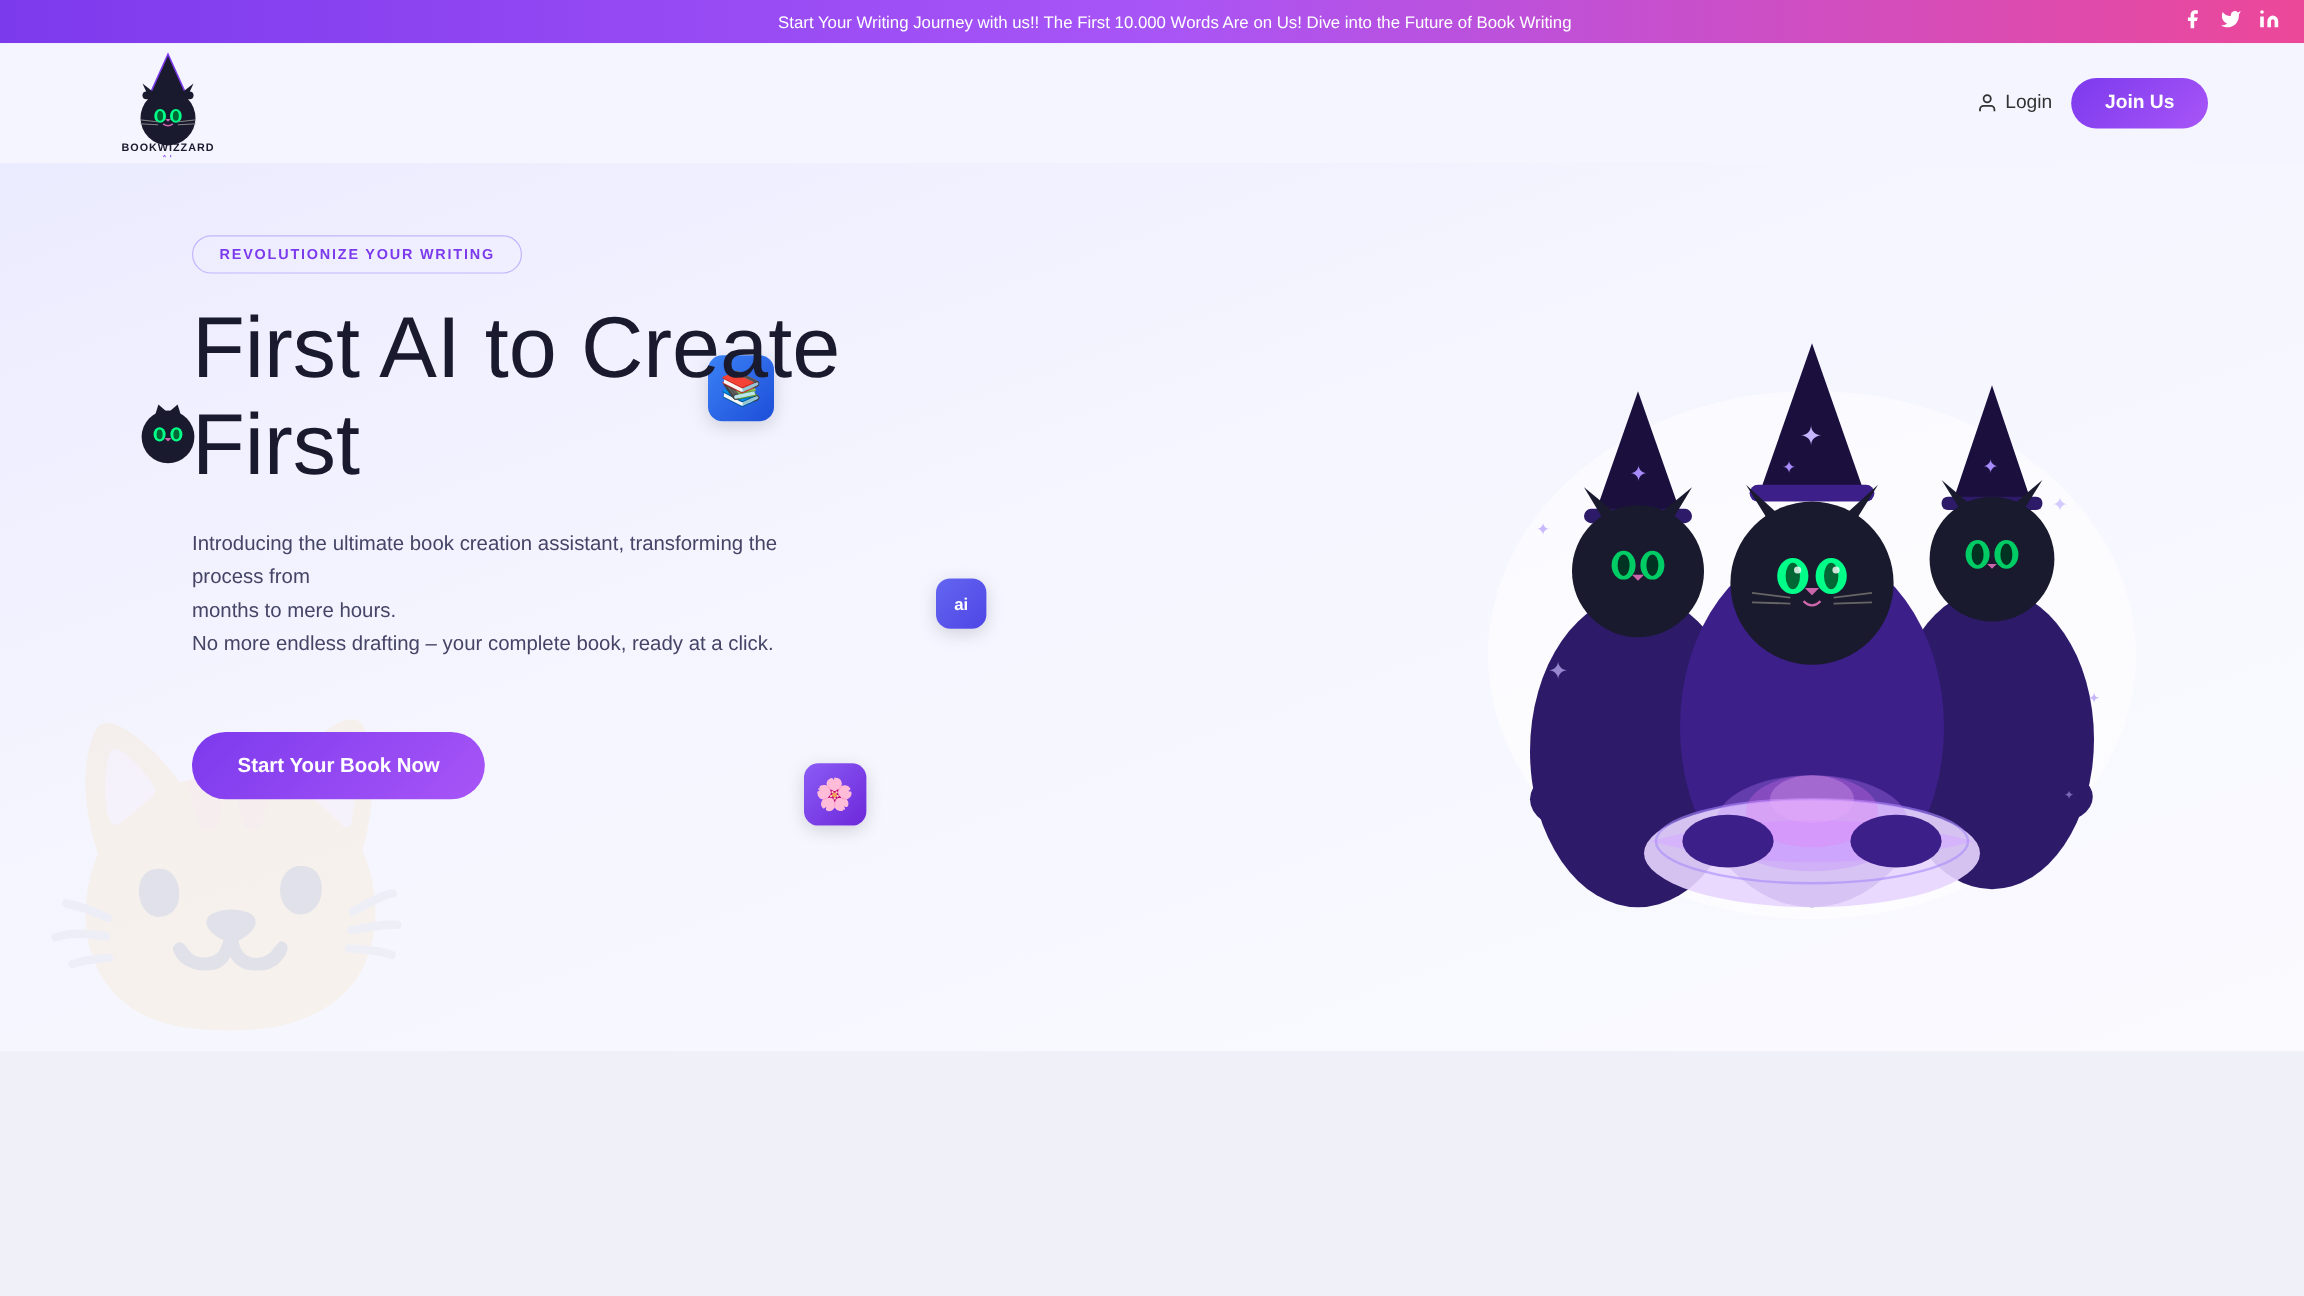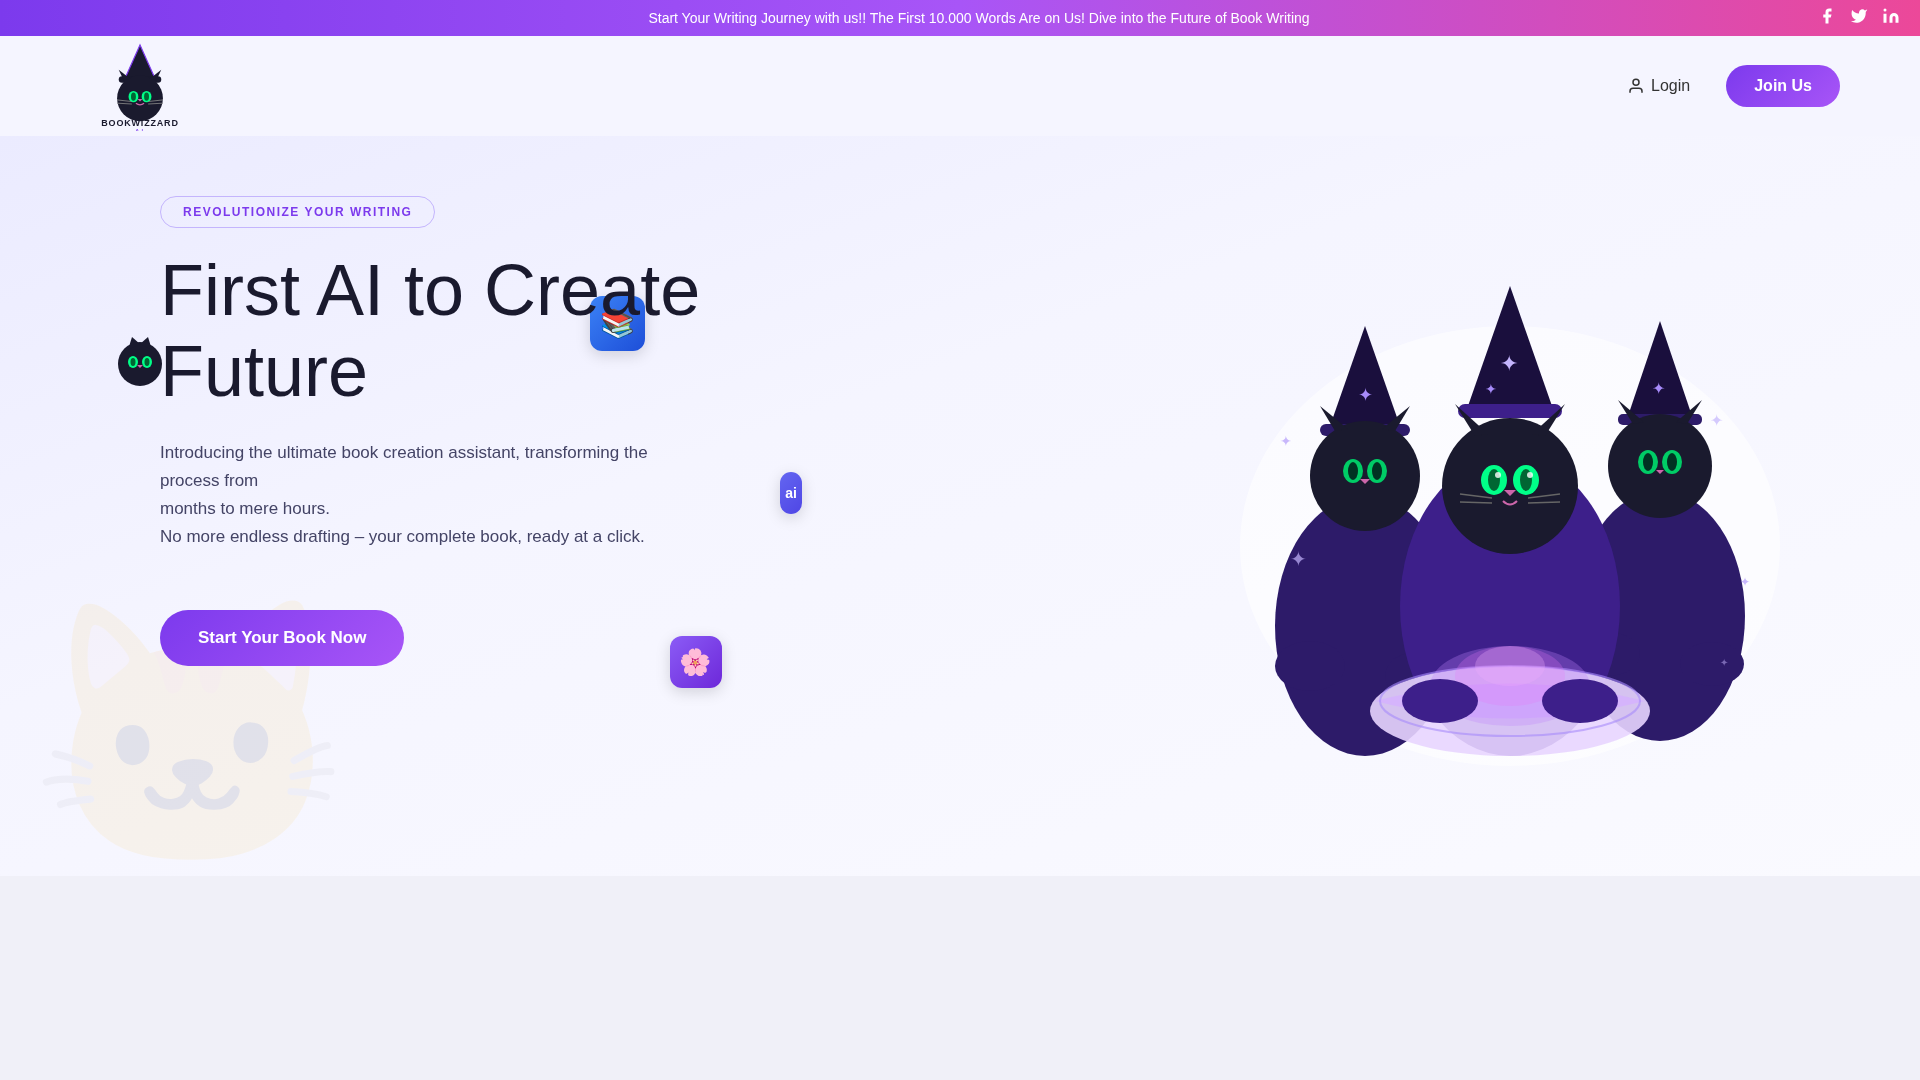--- a/index.html
+++ b/index.html
@@ -52,21 +52,21 @@
       display: flex;
       align-items: center;
     }
     .logo-svg {
       width: 120px;
       height: 90px;
     }
     .nav-right {
       display: flex;
       align-items: center;
-      gap: 36px;
+      gap: 16px;
     }
     .login-btn {
       background: none;
       border: none;
       cursor: pointer;
       font-size: 16px;
       color: #333;
       display: flex;
       align-items: center;
       gap: 6px;
@@ -161,23 +161,23 @@
     }
 
     .float-book {
       top: 160px;
       left: 590px;
       width: 55px;
       height: 55px;
     }
 
     .float-ai {
-      top: 336px;
+      top: 346px;
       left: 780px;
-      width: 22px;
+      width: 42px;
       height: 42px;
     }
 
     .float-flower {
       top: 500px;
       left: 670px;
       width: 52px;
       height: 52px;
     }
 
@@ -344,21 +344,21 @@
     <span>🌸</span>
   </div>
 
   <div class="watermark">🐱</div>
 
   <div class="hero-content">
     <div class="revolutionize-badge">REVOLUTIONIZE YOUR WRITING</div>
 
     <h1 class="hero-title">
       <span>First AI to Create</span><br>
-      <span>Future</span><br>
+      <span>First</span><br>
     </h1>
 
     <p class="hero-description">
       <span>Introducing the ultimate book creation assistant, transforming the process from</span><br>
       <span>months to mere hours.</span><br>
       <span>No more endless drafting – your complete book, ready at a click.</span>
     </p>
 
     <div class="cta-row">
       <button class="start-btn">Start Your Book Now</button>

